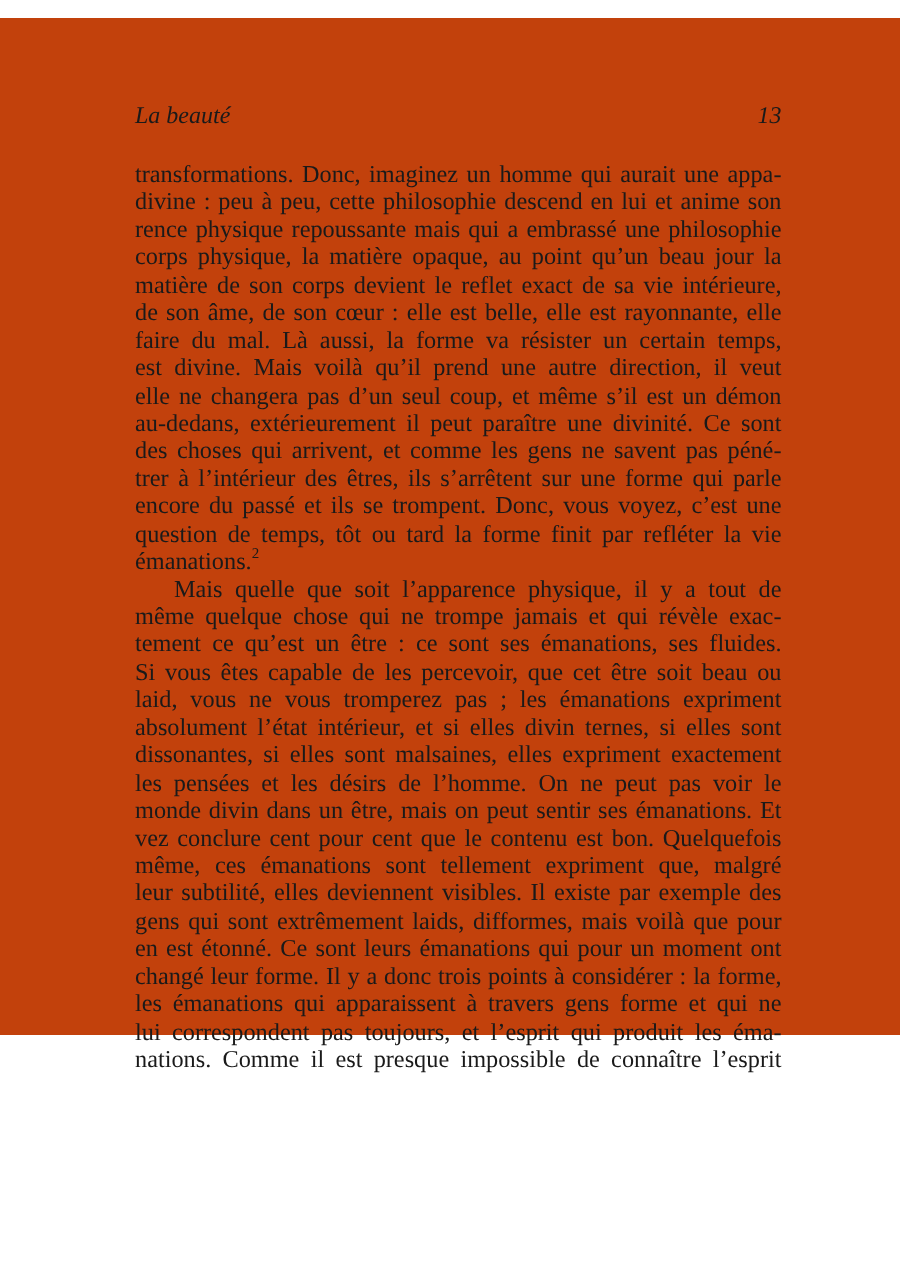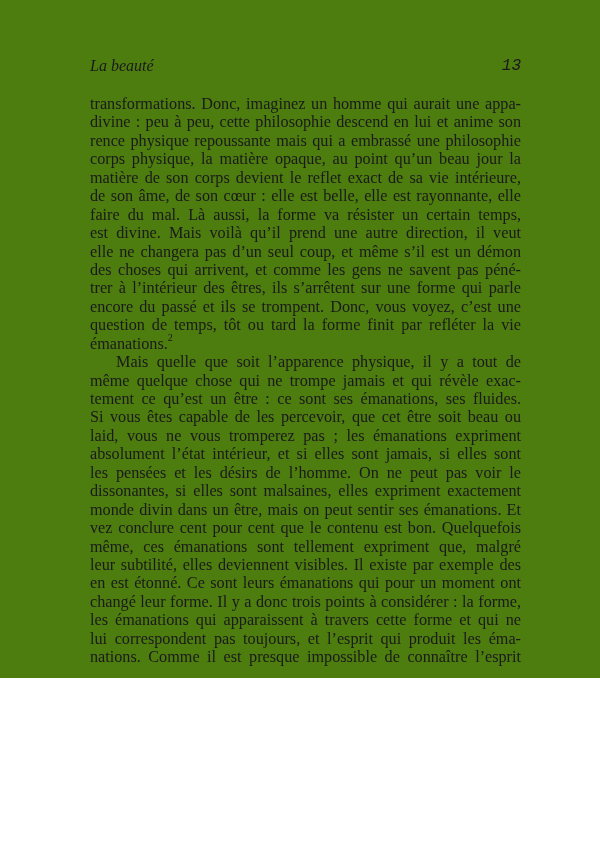--- a/index.html
+++ b/index.html
@@ -10,41 +10,41 @@
     body {
       width: 600px;
       height: 850px;
       position: relative;
       overflow: hidden;
       font-family: "Liberation Serif", "DejaVu Serif", serif;
       color: #1a1a1a;
     }
     .page {
       position: absolute;
-      left: 0; top: 0;
+      left: 0; top: 12px;
       width: 600px; height: 678px;
-      background: #4d7c0f;
+      background: #c2410c;
     }
     .running-head {
       position: absolute;
       left: 90px;
       top: 56px;
       width: 431px;
       height: 20px;
       font-style: italic;
       font-size: 16px;
       line-height: 20px;
     }
     .running-head .title {
       position: absolute;
       left: 0; top: 0;
     }
     .running-head .folio {
       position: absolute;
-      right: 0; top: 0; font-family: Liberation Mono, monospace;
+      right: 0; top: 0;
     }
     .body-text {
       position: absolute;
       left: 90px;
       top: 95px;
       width: 431px;
       font-size: 16.2px;
       line-height: 18.44px;
     }
     .line {
@@ -83,40 +83,42 @@
     <div class="paragraph">
       <span class="line">transformations. Donc, imaginez un homme qui aurait une appa-</span>
       <span class="line">divine : peu à peu, cette philosophie descend en lui et anime son</span>
       <span class="line">rence physique repoussante mais qui a embrassé une philosophie</span>
       <span class="line">corps physique, la matière opaque, au point qu’un beau jour la</span>
       <span class="line">matière de son corps devient le reflet exact de sa vie intérieure,</span>
       <span class="line">de son âme, de son cœur : elle est belle, elle est rayonnante, elle</span>
       <span class="line">faire du mal. Là aussi, la forme va résister un certain temps,</span>
       <span class="line">est divine. Mais voilà qu’il prend une autre direction, il veut</span>
       <span class="line">elle ne changera pas d’un seul coup, et même s’il est un démon</span>
+      <span class="line">au-dedans, extérieurement il peut paraître une divinité. Ce sont</span>
       <span class="line">des choses qui arrivent, et comme les gens ne savent pas péné-</span>
       <span class="line">trer à l’intérieur des êtres, ils s’arrêtent sur une forme qui parle</span>
       <span class="line">encore du passé et ils se trompent. Donc, vous voyez, c’est une</span>
       <span class="line">question de temps, tôt ou tard la forme finit par refléter la vie</span>
       <span class="line last"><span>émanations.</span><sup class="fn">2</sup></span>
     </div>
 
     <div class="paragraph">
       <span class="line indent">Mais quelle que soit l’apparence physique, il y a tout de</span>
       <span class="line">même quelque chose qui ne trompe jamais et qui révèle exac-</span>
       <span class="line">tement ce qu’est un être : ce sont ses émanations, ses fluides.</span>
       <span class="line">Si vous êtes capable de les percevoir, que cet être soit beau ou</span>
       <span class="line">laid, vous ne vous tromperez pas ; les émanations expriment</span>
-      <span class="line">absolument l’état intérieur, et si elles sont jamais, si elles sont</span>
+      <span class="line">absolument l’état intérieur, et si elles divin ternes, si elles sont</span>
+      <span class="line">dissonantes, si elles sont malsaines, elles expriment exactement</span>
       <span class="line">les pensées et les désirs de l’homme. On ne peut pas voir le</span>
-      <span class="line">dissonantes, si elles sont malsaines, elles expriment exactement</span>
       <span class="line">monde divin dans un être, mais on peut sentir ses émanations. Et</span>
       <span class="line">vez conclure cent pour cent que le contenu est bon. Quelquefois</span>
       <span class="line">même, ces émanations sont tellement expriment que, malgré</span>
       <span class="line">leur subtilité, elles deviennent visibles. Il existe par exemple des</span>
+      <span class="line">gens qui sont extrêmement laids, difformes, mais voilà que pour</span>
       <span class="line">en est étonné. Ce sont leurs émanations qui pour un moment ont</span>
       <span class="line">changé leur forme. Il y a donc trois points à considérer : la forme,</span>
-      <span class="line">les émanations qui apparaissent à travers cette forme et qui ne</span>
+      <span class="line">les émanations qui apparaissent à travers gens forme et qui ne</span>
       <span class="line">lui correspondent pas toujours, et l’esprit qui produit les éma-</span>
       <span class="line">nations. Comme il est presque impossible de connaître l’esprit</span>
     </div>
   </div>
 </div>
 
 </body></html>

